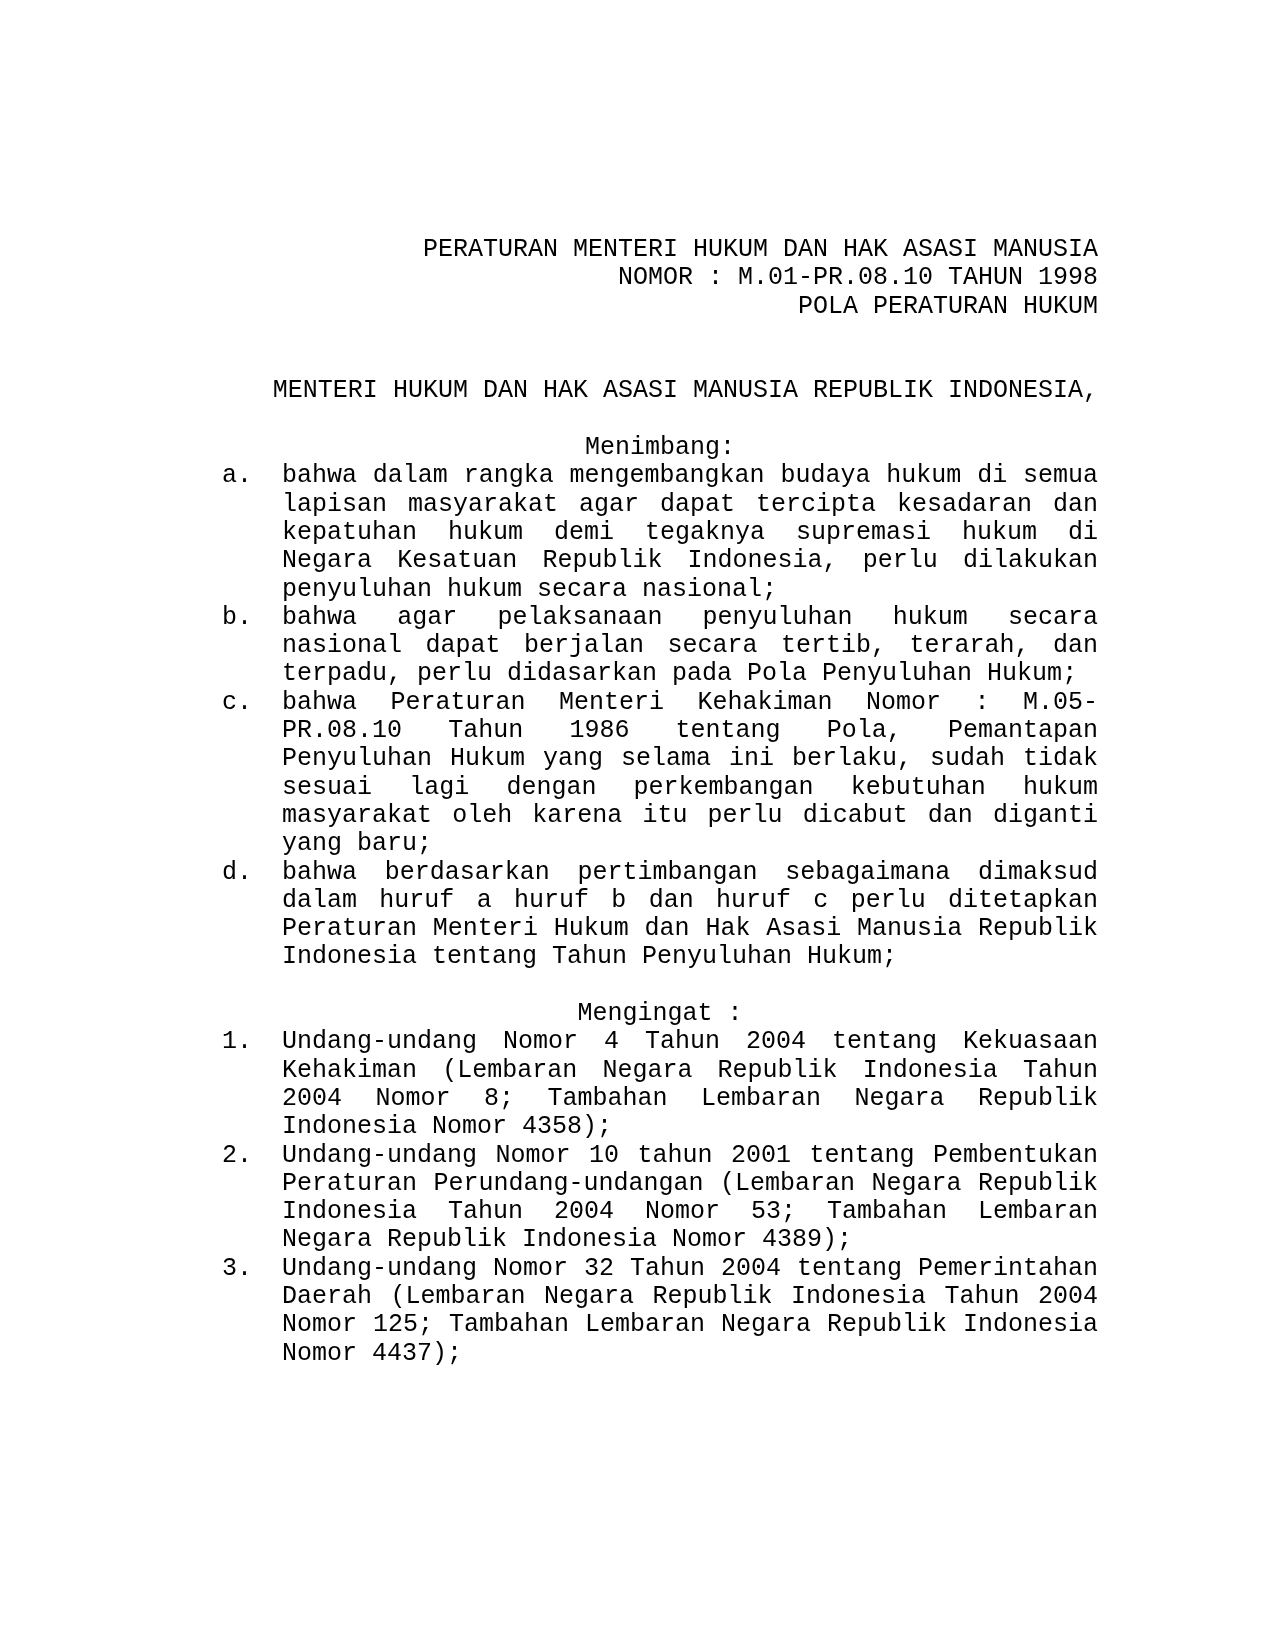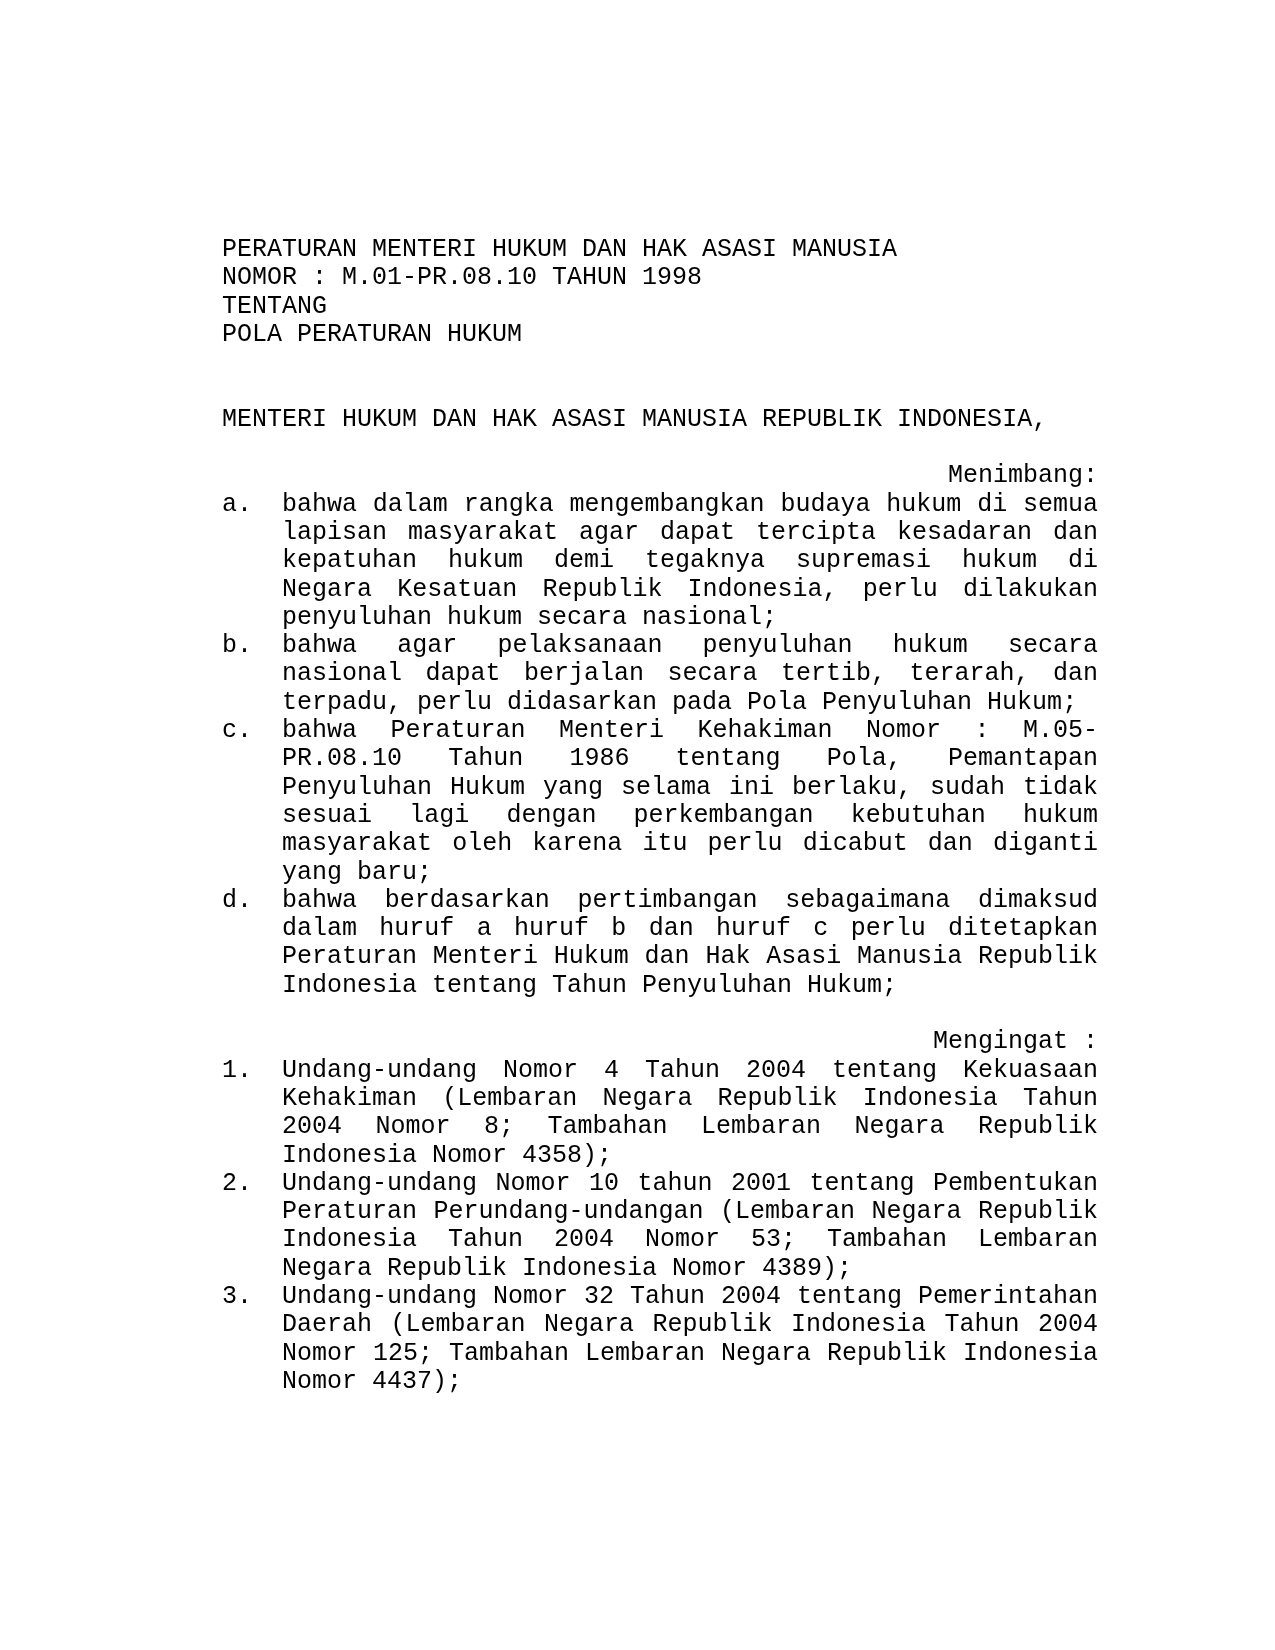--- a/index.html
+++ b/index.html
@@ -13,23 +13,23 @@
     font-size: 25px;
     line-height: 28.3px;
     overflow: hidden;
   }
   .content {
     position: absolute;
     left: 222px;
     top: 236px;
     width: 876px;
   }
-  .center { text-align: left; }
+  .center { text-align: right; }
   .gap { height: 28.3px; }
-  .heading { text-align: right; }
+  .heading { text-align: center; }
   .item {
     position: relative;
     padding-left: 60px;
     text-align: justify;
   }
   .item .label {
     position: absolute;
     left: 0;
     top: 0;
     white-space: pre;
@@ -37,21 +37,20 @@
 </style>
 </head>
 <body>
 
 <div class="page">
   <div class="content">
 
     <div class="center">
       <div>PERATURAN MENTERI HUKUM DAN HAK ASASI MANUSIA</div>
       <div>NOMOR : M.01-PR.08.10 TAHUN 1998</div>
-      <div>TENTANG</div>
       <div>POLA PERATURAN HUKUM</div>
     </div>
 
     <div class="gap"></div>
 
 
     <div class="gap"></div>
 
     <div class="center">MENTERI HUKUM DAN HAK ASASI MANUSIA REPUBLIK INDONESIA,</div>
 

